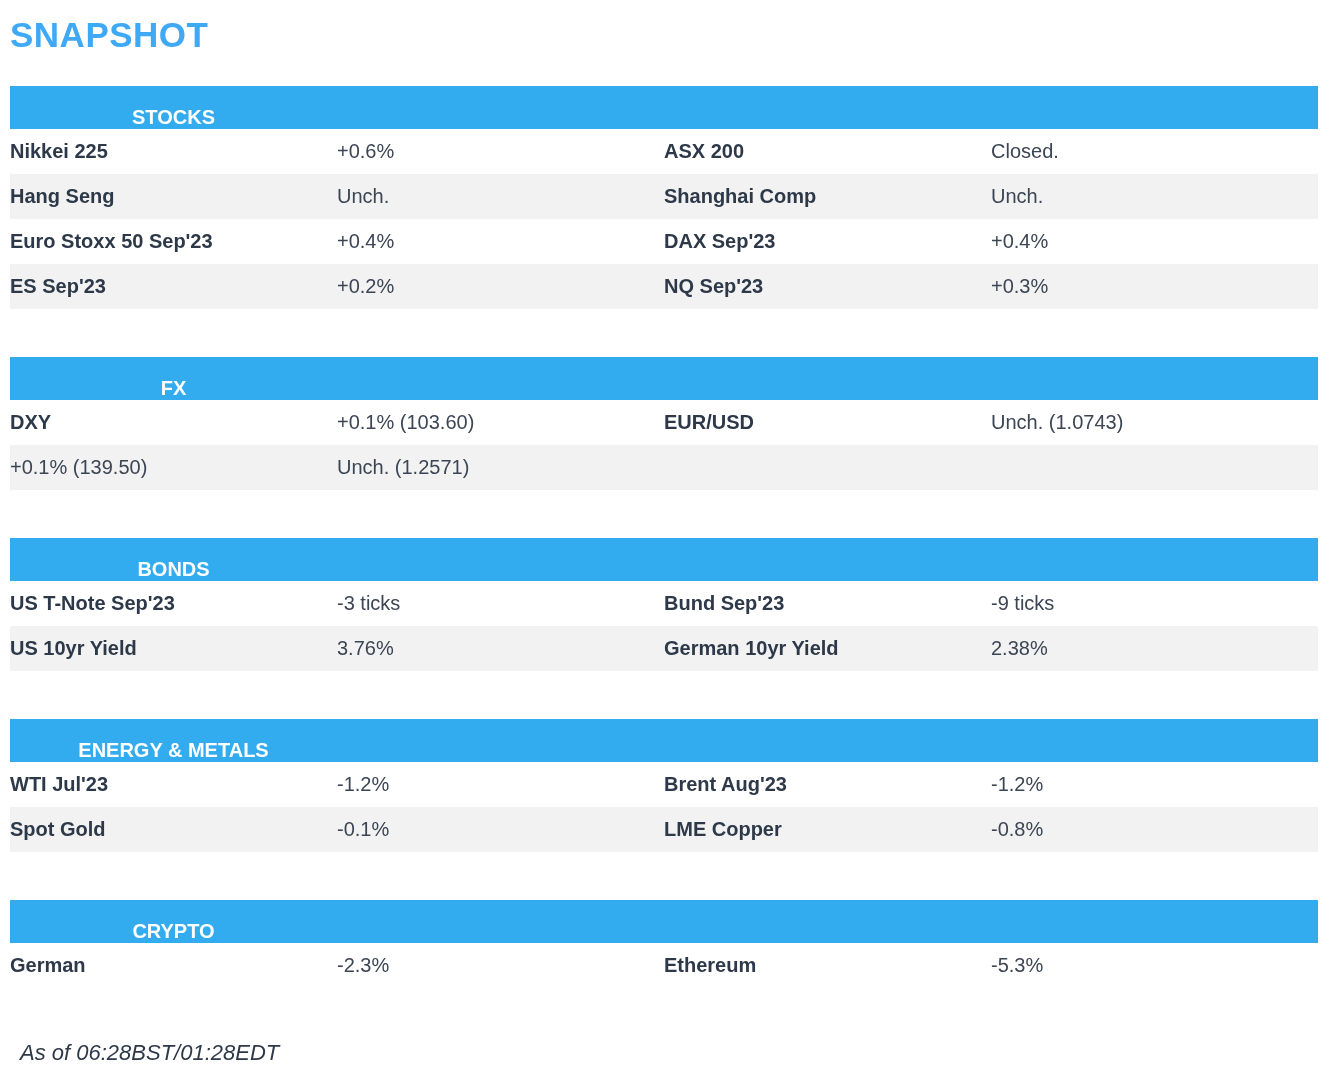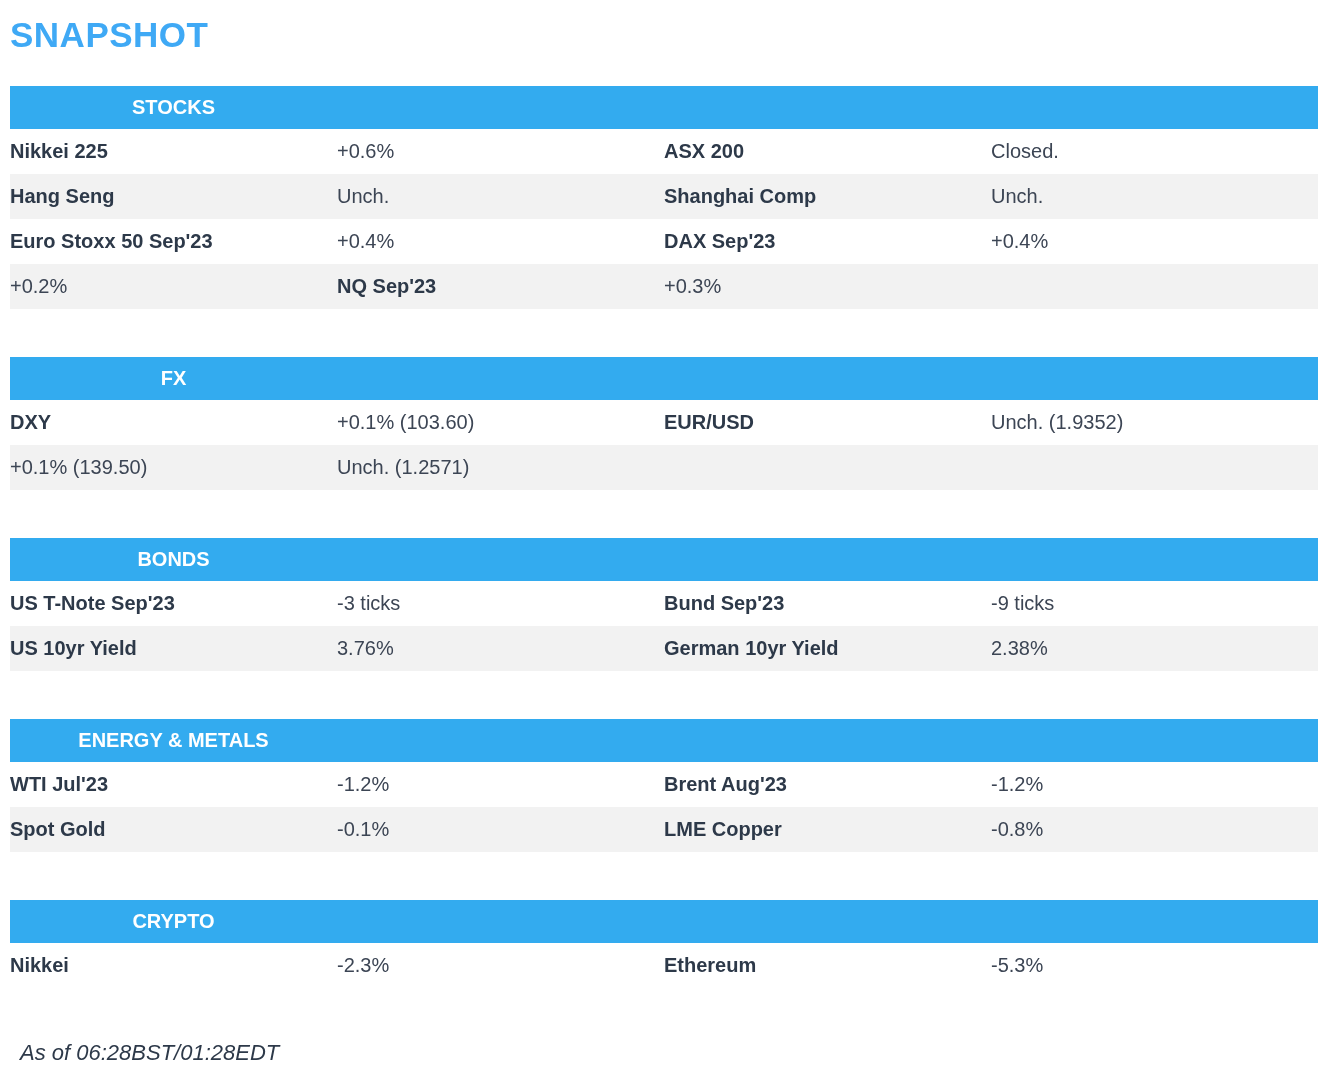--- a/index.html
+++ b/index.html
@@ -21,21 +21,21 @@
     letter-spacing:0.5px;
     color:var(--title-blue);
     line-height:41px;
   }
   .section{margin:0 0 48px 10px;width:1308px;}
   .section:last-of-type{margin-bottom:0;}
   .section-header{
     height:43px;
     background:var(--accent);
     display:flex;
-    align-items:center;
+    align-items:flex-end;
   }
   .section-title{
     width:25%;
     text-align:center;
     color:var(--header-text);
     font-weight:bold;
     font-size:20px;
   }
   .row{display:flex;align-items:center;height:45px;background:#ffffff;}
   .row.alt{background:var(--stripe);}
@@ -71,34 +71,35 @@
           <span class="cell label">Shanghai Comp</span>
           <span class="cell value">Unch.</span>
         </div>
         <div class="row">
           <span class="cell label">Euro Stoxx 50 Sep'23</span>
           <span class="cell value">+0.4%</span>
           <span class="cell label">DAX Sep'23</span>
           <span class="cell value">+0.4%</span>
         </div>
         <div class="row alt">
+          <span class="cell label">ES Sep'23</span>
           <span class="cell value">+0.2%</span>
           <span class="cell label">NQ Sep'23</span>
           <span class="cell value">+0.3%</span>
         </div>
       </section>
       <section class="section">
         <div class="section-header">
           <span class="section-title">FX</span>
         </div>
         <div class="row">
           <span class="cell label">DXY</span>
           <span class="cell value">+0.1% (103.60)</span>
           <span class="cell label">EUR/USD</span>
-          <span class="cell value">Unch. (1.9352)</span>
+          <span class="cell value">Unch. (1.0743)</span>
         </div>
         <div class="row alt">
           <span class="cell value">+0.1% (139.50)</span>
           <span class="cell value">Unch. (1.2571)</span>
         </div>
       </section>
       <section class="section">
         <div class="section-header">
           <span class="section-title">BONDS</span>
         </div>
@@ -130,21 +131,21 @@
           <span class="cell value">-0.1%</span>
           <span class="cell label">LME Copper</span>
           <span class="cell value">-0.8%</span>
         </div>
       </section>
       <section class="section">
         <div class="section-header">
           <span class="section-title">CRYPTO</span>
         </div>
         <div class="row">
-          <span class="cell label">Nikkei</span>
+          <span class="cell label">German</span>
           <span class="cell value">-2.3%</span>
           <span class="cell label">Ethereum</span>
           <span class="cell value">-5.3%</span>
         </div>
       </section>
     </div>
   <div class="footer">As of 06:28BST/01:28EDT</div>
 </div>
 
 </body></html>

